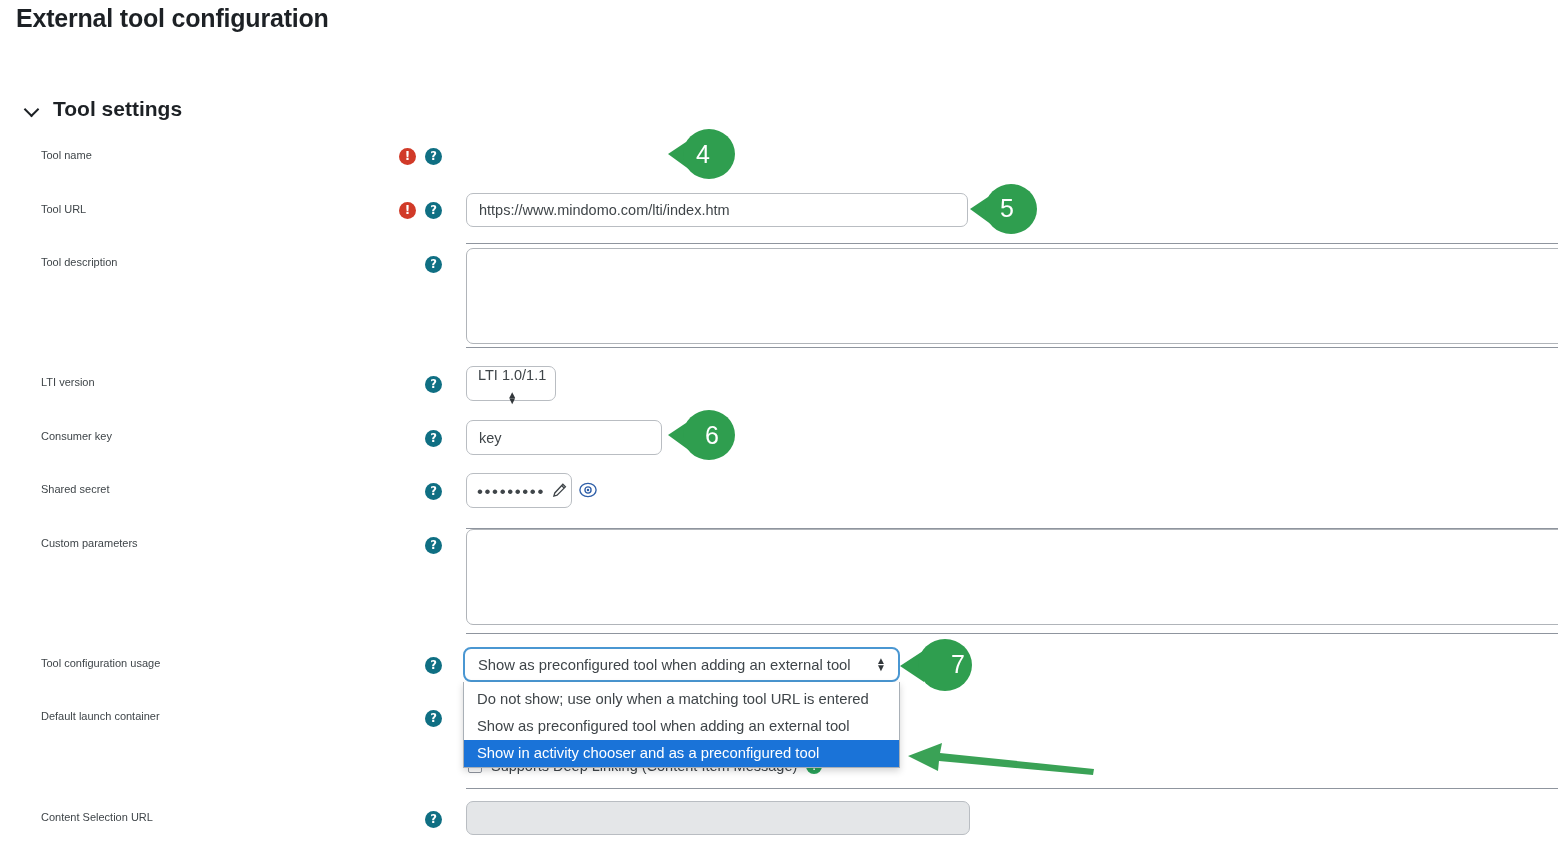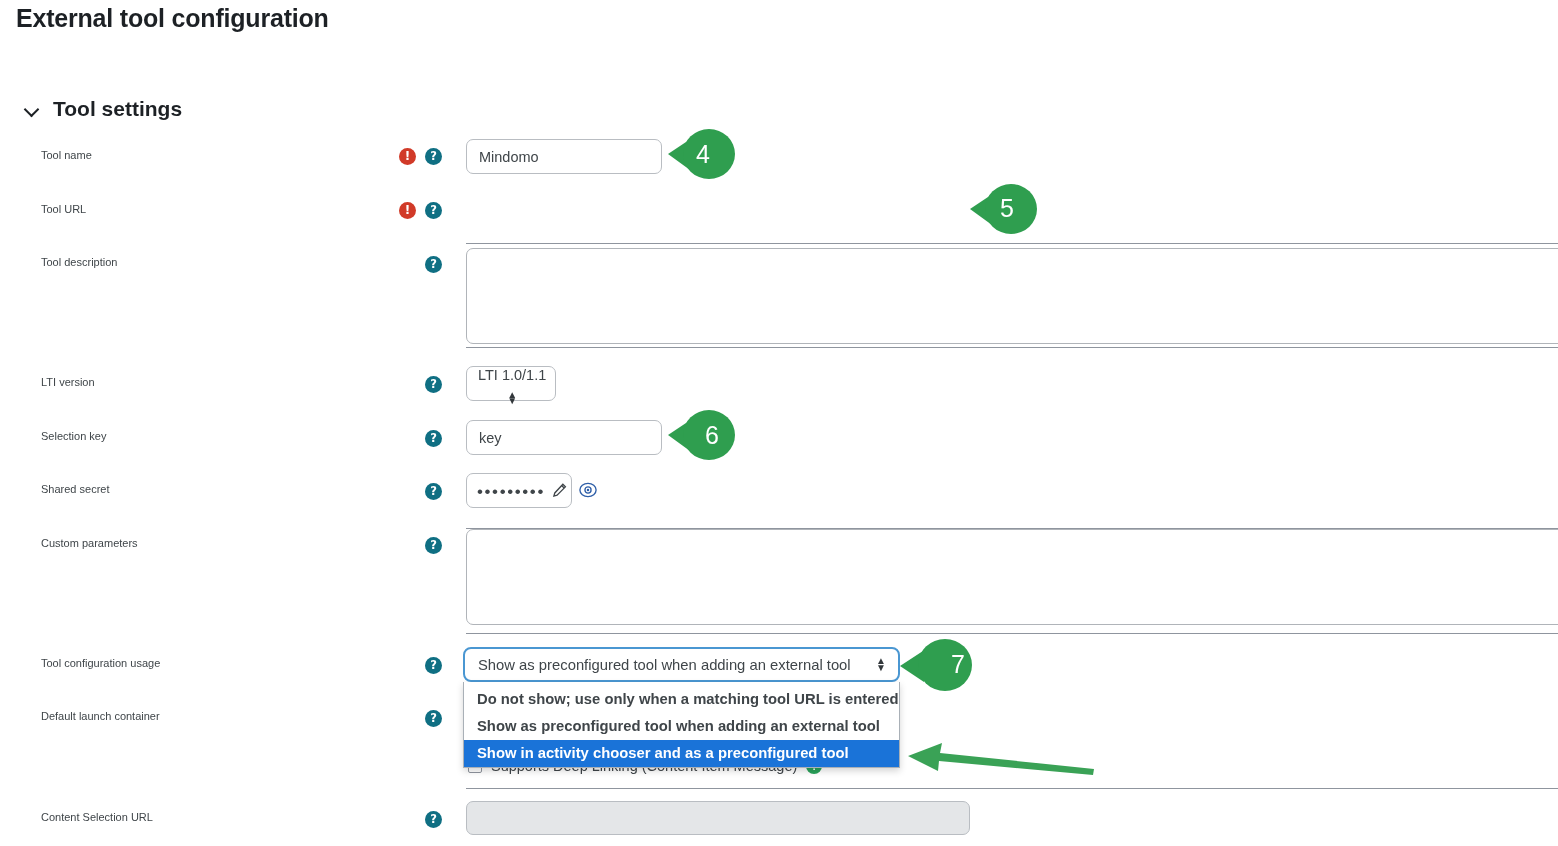--- a/index.html
+++ b/index.html
@@ -189,21 +189,20 @@
     white-space: nowrap;
   }
   .dropdown-list {
     position: absolute;
     background: #fff;
     border: 1px solid #a9b0b7;
     border-top: none;
     box-shadow: 0 3px 7px rgba(0,0,0,0.17);
     z-index: 7;
     padding: 4px 0 0 0;
-    font-weight: bold;
   }
   .dropdown-opt {
     font-size: 14.8px;
     color: #3f4549;
     padding: 5px 13px 6px 13px;
     white-space: nowrap;
     cursor: pointer;
   }
   .dropdown-opt.selected {
     background: #1a73d8;
@@ -263,31 +262,31 @@
   <div class="page-title">External tool configuration</div>
 
   <div class="section-header">
     <span class="section-chevron"></span>
     <span class="section-title">Tool settings</span>
   </div>
 
   <div class="row-label" style="top:149px;">Tool name</div>
   <div class="icon-req" style="left:399px; top:148px;">!</div>
   <div class="icon-help" style="left:425px; top:148px;">?</div>
-  <input class="text-input" style="left: 466px; top: 139px; width: 196px; height: 35px;" value="Mindomo">
 
   <svg class="callout" style="left:666px; top:128px;" width="76" height="52" viewBox="0 0 76 52">
     <path d="M2 26 L26 10 L24 42 Z" fill="#2f9e4f"></path>
     <ellipse cx="43" cy="26" rx="26" ry="25" fill="#2f9e4f"></ellipse>
   </svg>
   <div class="callout-num" style="left:696px; top:140px;">4</div>
 
   <div class="row-label" style="top:203px;">Tool URL</div>
   <div class="icon-req" style="left:399px; top:202px;">!</div>
   <div class="icon-help" style="left:425px; top:202px;">?</div>
+  <input class="text-input" style="left: 466px; top: 193px; width: 502px; height: 34px;" value="https://www.mindomo.com/lti/index.htm">
 
   <svg class="callout" style="left:968px; top:183px;" width="76" height="52" viewBox="0 0 76 52">
     <path d="M2 26 L26 10 L24 42 Z" fill="#2f9e4f"></path>
     <ellipse cx="43" cy="26" rx="26" ry="25" fill="#2f9e4f"></ellipse>
   </svg>
   <div class="callout-num" style="left:1000px; top:194px;">5</div>
 
   <div class="divider" style="top:243px;"></div>
 
   <div class="row-label" style="top:256px;">Tool description</div>
@@ -299,21 +298,21 @@
   <div class="row-label" style="top:376px;">LTI version</div>
   <div class="icon-help" style="left:425px; top:376px;">?</div>
   <div class="select-small" style="left:466px; top:366px; height:35px;">
     <span>LTI 1.0/1.1</span>
     <span class="spin-arrows">
         <span>▲</span>
         <span>▼</span>
       </span>
   </div>
 
-  <div class="row-label" style="top:430px;">Selection key</div>
+  <div class="row-label" style="top:430px;">Consumer key</div>
   <div class="icon-help" style="left:425px; top:430px;">?</div>
   <input class="text-input" style="left: 466px; top: 420px; width: 196px; height: 35px;" value="key">
 
   <svg class="callout" style="left:666px; top:409px;" width="76" height="52" viewBox="0 0 76 52">
     <path d="M2 26 L26 10 L24 42 Z" fill="#2f9e4f"></path>
     <ellipse cx="43" cy="26" rx="26" ry="25" fill="#2f9e4f"></ellipse>
   </svg>
   <div class="callout-num" style="left:705px; top:421px;">6</div>
 
   <div class="row-label" style="top:483px;">Shared secret</div>

